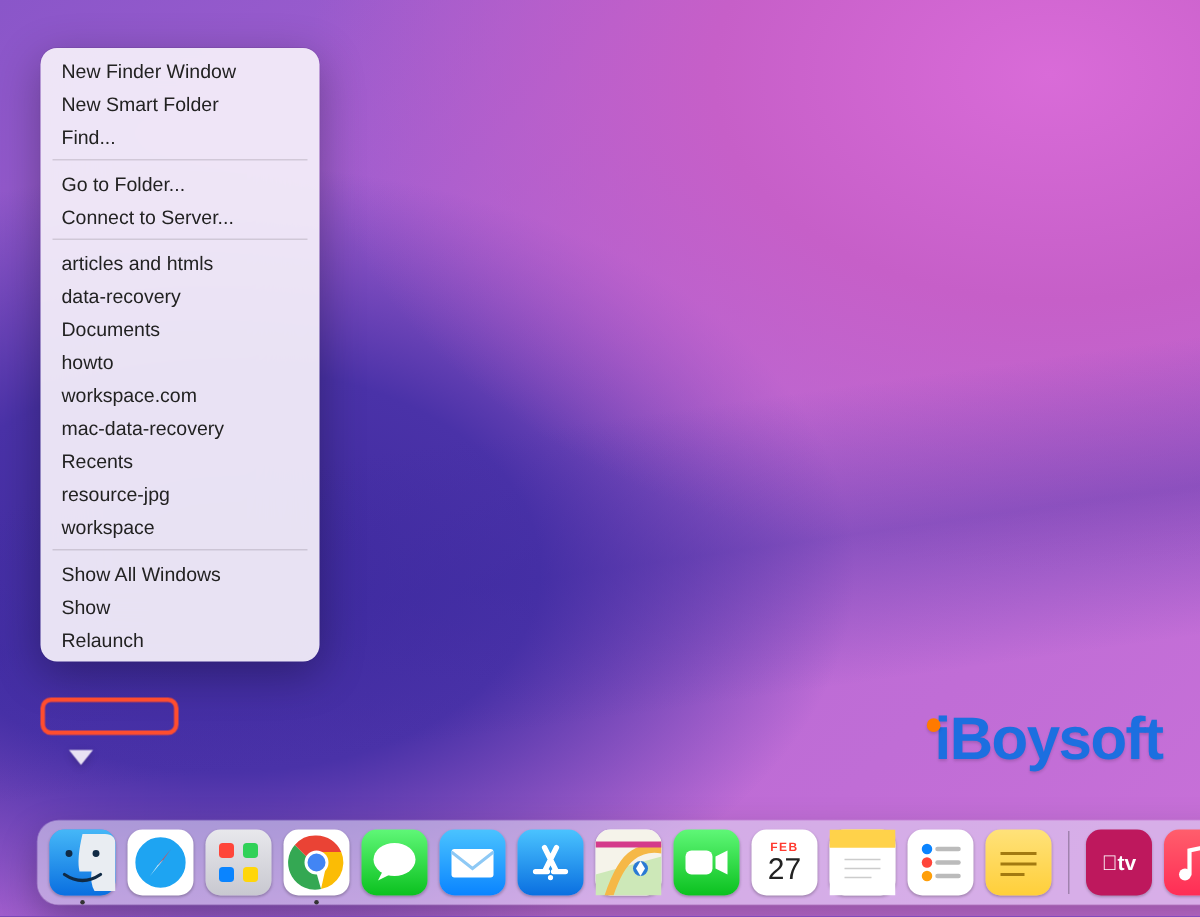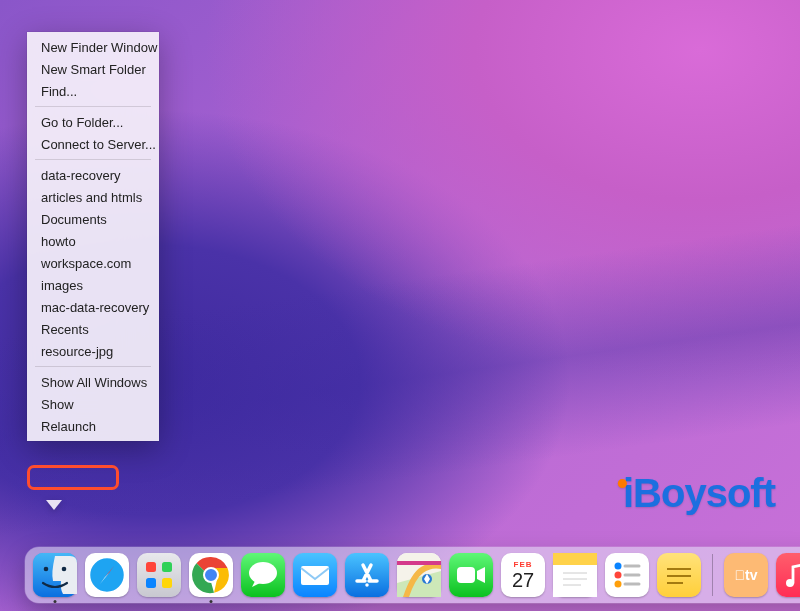--- a/index.html
+++ b/index.html
@@ -16,24 +16,24 @@
       radial-gradient(ellipse 700px 450px at 150px 380px, #3e2a9e 0%, #4a32a8 30%, transparent 60%),
       linear-gradient(135deg, #8a56c9 0%, #a45fd0 30%, #b86ad4 55%, #c870d8 100%);
   }
   .wave1 {
     position:absolute; left:0; top:280px; width:100%; height:200px;
     background: linear-gradient(180deg, transparent 0%, rgba(60,42,160,.4) 50%, transparent 100%);
     transform: skewY(-8deg);
   }
   .context-menu {
     position: absolute; left: 27px; top: 32px;
-    width: 132px;
+    width: 186px;
     background: rgba(245,240,250,0.93);
     backdrop-filter: blur(20px);
-    border-radius: 0;
+    border-radius: 11px;
     box-shadow: 0 0 0 .5px rgba(0,0,0,.1), 0 8px 30px rgba(0,0,0,.3);
     padding: 4px 0;
     font-size: 13px; color: #222;
   }
   .menu-item {
     padding: 2.5px 14px; line-height: 17px;
     white-space: nowrap; cursor: default;
   }
   .menu-sep { height: 1px; background: rgba(0,0,0,.12); margin: 4px 8px; }
   .highlight-box {
@@ -89,29 +89,29 @@
 </div>
 
 <div class="context-menu">
   <div class="menu-item">New Finder Window</div>
   <div class="menu-item">New Smart Folder</div>
   <div class="menu-item">Find...</div>
   <div class="menu-sep"></div>
   <div class="menu-item">Go to Folder...</div>
   <div class="menu-item">Connect to Server...</div>
   <div class="menu-sep"></div>
+  <div class="menu-item">articles and htmls</div>
   <div class="menu-item">data-recovery</div>
-  <div class="menu-item">articles and htmls</div>
   <div class="menu-item">Documents</div>
   <div class="menu-item">howto</div>
   <div class="menu-item">workspace.com</div>
-  <div class="menu-item">images</div>
   <div class="menu-item">mac-data-recovery</div>
   <div class="menu-item">Recents</div>
   <div class="menu-item">resource-jpg</div>
+  <div class="menu-item">workspace</div>
   <div class="menu-sep"></div>
   <div class="menu-item">Show All Windows</div>
   <div class="menu-item">Show</div>
   <div class="menu-item">Relaunch</div>
 </div>
 <div class="highlight-box"></div>
 <div class="menu-pointer"></div>
 
 <div class="watermark">
   <span class="dot">•</span><span>iBoysoft</span>
@@ -244,21 +244,21 @@
     <div class="dock-icon" style="background:linear-gradient(#ffe27a,#ffcf3a)">
       <svg viewBox="0 0 44 44">
           <line x1="10" y1="16" x2="34" y2="16" stroke="#a37a10" stroke-width="2"></line>
           <line x1="10" y1="23" x2="34" y2="23" stroke="#a37a10" stroke-width="2"></line>
           <line x1="10" y1="30" x2="26" y2="30" stroke="#a37a10" stroke-width="2"></line>
         </svg>
     </div>
 
     <div class="dock-sep"></div>
 
-    <div class="dock-icon" style="background:#fdba74">
+    <div class="dock-icon" style="background:#be185d">
       <svg viewBox="0 0 44 44">
           <text x="22" y="27" text-anchor="middle" fill="#fff" font-size="14" font-weight="600" font-family="Arial">tv</text>
         </svg>
     </div>
 
     <div class="dock-icon" style="background:linear-gradient(#ff5e6c,#ff2d55)">
       <svg viewBox="0 0 44 44">
           <path d="M17 30 L17 14 L31 11 L31 27" stroke="#fff" stroke-width="2.8" fill="none" stroke-linecap="round"></path>
           <circle cx="14" cy="30" r="4" fill="#fff"></circle>
           <circle cx="28" cy="27" r="4" fill="#fff"></circle>

